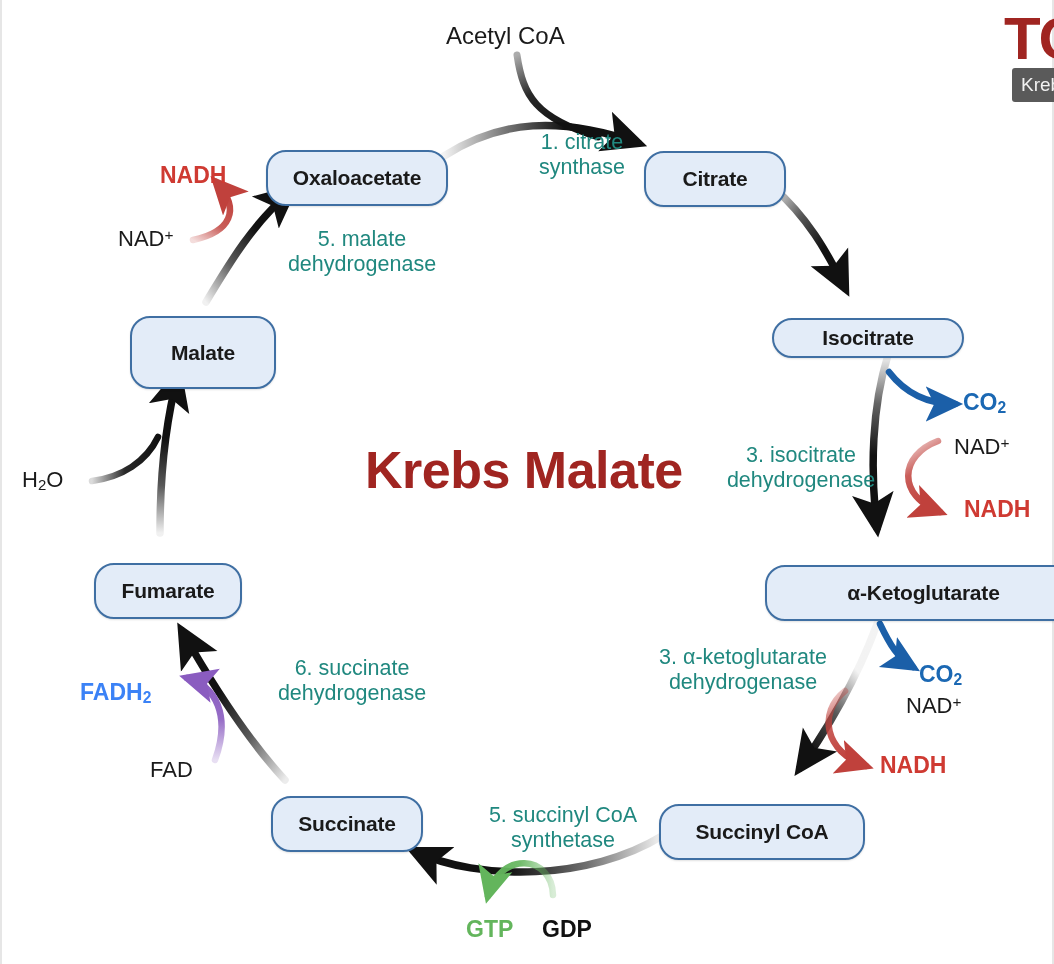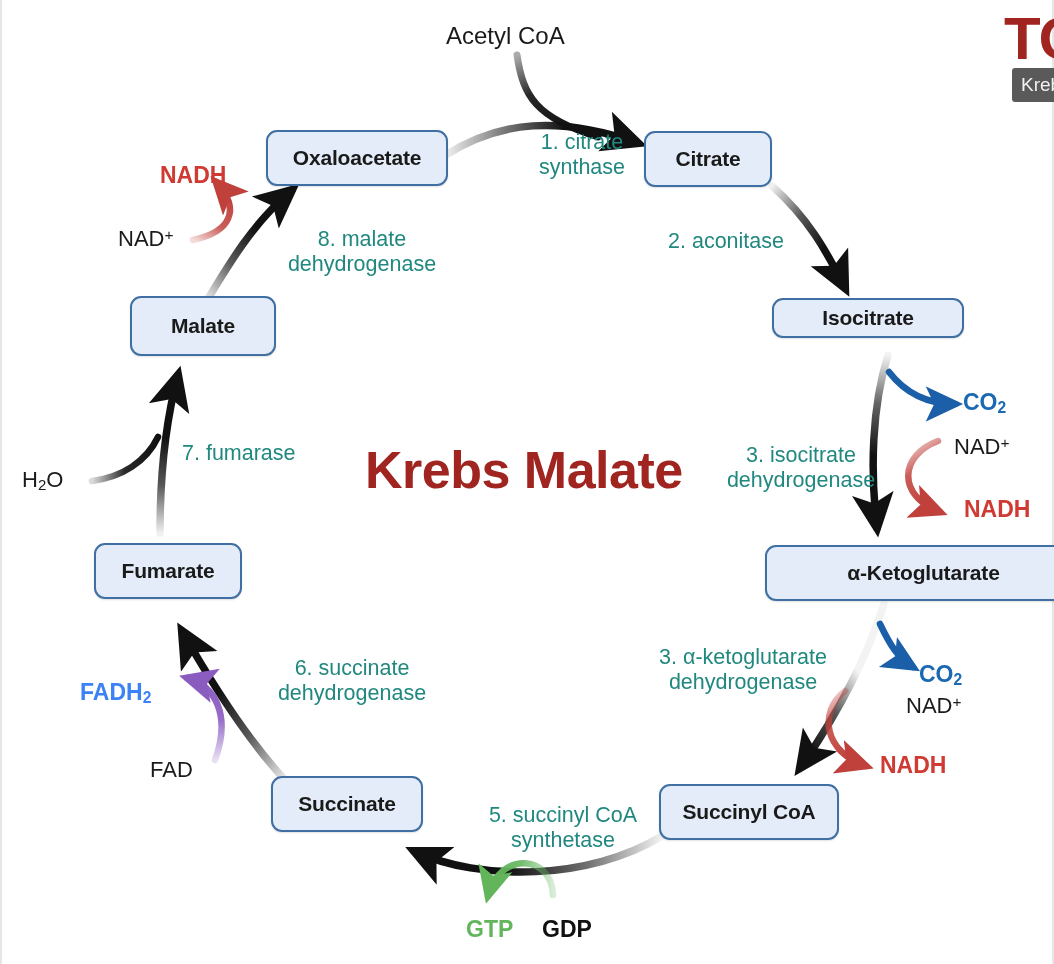--- a/index.html
+++ b/index.html
@@ -15,28 +15,29 @@
   #edge-left{position:absolute;left:0;top:0;width:2px;height:964px;background:#e6e6e6;}
   #edge-right{position:absolute;left:1052px;top:0;width:2px;height:964px;background:#e6e6e6;}
 
   svg#arrows{position:absolute;left:0;top:0;width:1054px;height:964px;pointer-events:none;}
 
   .node{
     position:absolute;
     box-sizing:border-box;
     background:#e3ecf8;
     border:2.5px solid #3f6fa3;
-    border-radius:11px;
+    border-radius:20px;
     display:flex;align-items:center;justify-content:center;
     color:#1a1a1a;
     font-weight:bold;
     font-size:21px;
     letter-spacing:-0.2px;
     box-shadow:0 1px 2px rgba(0,0,0,0.12);
     white-space:nowrap;
+    margin-top:20px;
   }
 
   .enz{
     position:absolute;
     color:#20887f;
     font-size:21.5px;
     line-height:1.15;
     text-align:center;
     white-space:pre-line;
   }
@@ -216,68 +217,66 @@
 
     <path d="M 206 302 C 230 262 254 222 292 190" fill="none" stroke="url(#gMalOx)" stroke-width="7.5" stroke-linecap="round" marker-end="url(#ahBlack)"></path>
 
     <path d="M 193 240 C 230 232 242 210 216 182" fill="none" stroke="url(#gRed1)" stroke-width="6.5" stroke-linecap="round" marker-end="url(#ahRed)"></path>
   </svg>
 
   <div class="node" style="left:266px;top:130px;width:182px;height:56px;">
     <span>Oxaloacetate</span>
   </div>
 
-  <div class="node" style="left:644px;top:131px;width:128px;height:56px;text-align:center;">
+  <div class="node" style="left:644px;top:131px;width:142px;height:56px;text-align:center;">
     <span>Citrate</span>
   </div>
 
   <div class="node" style="left:772px;top:298px;width:192px;height:40px;">
     <span>Isocitrate</span>
   </div>
 
   <div class="node" style="left:765px;top:545px;width:317px;height:56px;">
     <span>α-Ketoglutarate</span>
   </div>
 
-  <div class="node" style="left:659px;top:784px;width:180px;height:56px;">
+  <div class="node" style="left:659px;top:784px;width:206px;height:56px;">
     <span>Succinyl CoA</span>
   </div>
 
   <div class="node" style="left:271px;top:776px;width:152px;height:56px;">
     <span>Succinate</span>
   </div>
 
   <div class="node" style="left:94px;top:543px;width:148px;height:56px;">
     <span>Fumarate</span>
   </div>
 
-  <div class="node" style="left:130px;top:296px;width:146px;height:60px;">
+  <div class="node" style="left:130px;top:296px;width:146px;height:73px;">
     <span>Malate</span>
   </div>
 
   <div class="enz" style="left:498px;top:130px;width:168px;">1. citrate
 synthase</div>
 
-  <div class="enz" style="left:620px;top:229px;width:212px;">2. aconitase</div>
 
   <div class="enz" style="left:696px;top:443px;width:210px;">3. isocitrate
 dehydrogenase</div>
 
   <div class="enz" style="left:618px;top:645px;width:250px;">3. α-ketoglutarate
 dehydrogenase</div>
 
   <div class="enz" style="left:458px;top:790px;width:210px;margin-top:13px;">5. succinyl CoA
 synthetase</div>
 
   <div class="enz" style="left:248px;top:656px;width:208px;">6. succinate
 dehydrogenase</div>
 
-  <div class="enz left" style="left:182px;top:441px;width:180px;">7. fumarase</div>
-
-  <div class="enz" style="left:266px;top:227px;width:192px;">8. malate
+
+  <div class="enz" style="left:266px;top:227px;width:192px;">5. malate
 dehydrogenase</div>
 
   <div class="cof" style="left:446px;top:22px;font-size:24px;">Acetyl CoA</div>
 
   <div class="cof b" style="left:160px;top:162px;font-size:23px;color:#cf3a32;">NADH</div>
   <div class="cof" style="left:118px;top:226px;">
     <span>NAD</span><sup>+</sup>
   </div>
 
   <div class="cof" style="left:22px;top:467px;">

